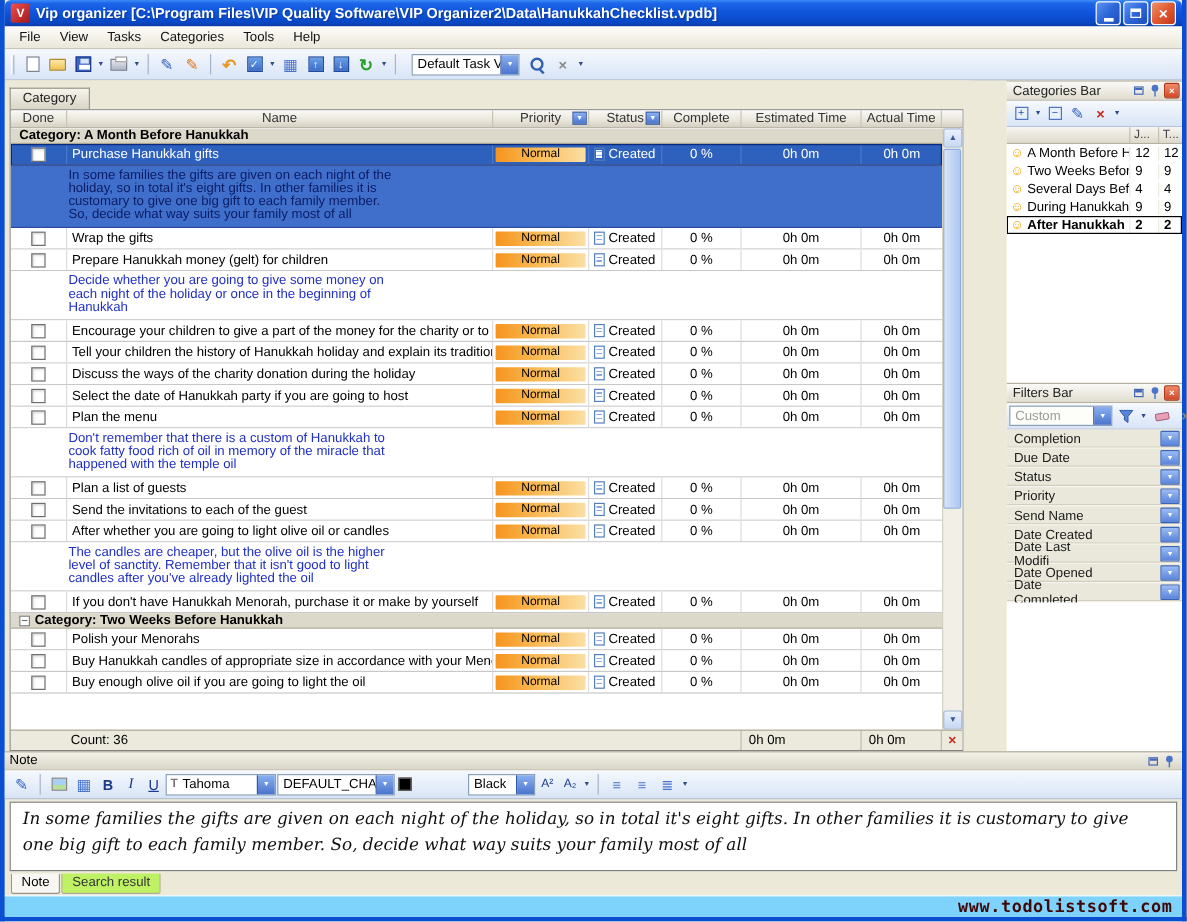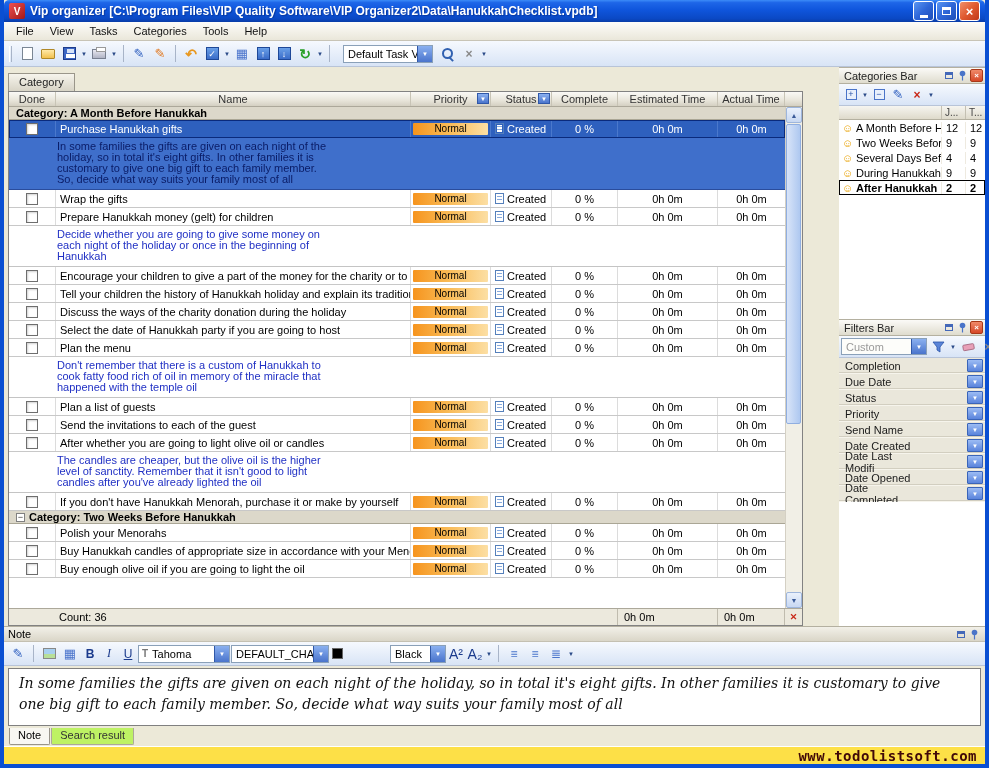--- a/index.html
+++ b/index.html
@@ -61,21 +61,21 @@
   .combo { height:18px; background:#fff; border:1px solid #8AA0B8; display:flex; align-items:center; flex:none; }
   .combo .val { flex:1; padding-left:4px; white-space:nowrap; overflow:hidden; }
   .combo .dd { width:15px; height:100%; background:linear-gradient(#8AB0F0,#4A74CC); border-left:1px solid #3058A8;
     color:#fff; font-size:6px; display:flex; align-items:center; justify-content:center; flex:none; }
   .task-combo { width:90px; margin:0 4px 0 8px; }
   .font-combo { width:92px; } .style-combo { width:98px; } .color-combo { width:56px;margin-left:44px; }
   .ficon { color:#777; font-weight:bold; padding-left:3px; font-size:10px; }
   .swatch { width:11px; height:11px; background:#000; border:1px solid #666; margin:0 2px; flex:none; }
   .fmt { width:18px; height:18px; color:#1A3A8C; font-size:12px; }
   .fmt.b { font-weight:bold; } .fmt.i { font-style:italic; font-family:"Liberation Serif",serif; }
-  .fmt.u { text-decoration:underline; } .fmt.sup,.fmt.sub { font-size:14px;text-align:right; }
+  .fmt.u { text-decoration:underline; } .fmt.sup,.fmt.sub { font-size:10px;text-align:right; }
 
   
   .content { flex:1; min-height:0; display:flex; }
   .main-left { width:799px; flex:none; display:flex; flex-direction:column; padding-left:4px; background:#ECE9D8; }
   .cat-tab-row { height:24px; flex:none; display:flex; align-items:flex-end; }
   .cat-tab { padding:2px 10px 3px; background:linear-gradient(#F6F4EC,#D8D4C6); border:1px solid #9A968A; border-bottom:none; color:#222; }
 
   .grid-wrap { flex:1; min-height:0; width:795px; border:1px solid #828282; display:flex; flex-direction:column; background:#fff; }
   .grid-header { height:15px; flex:none; display:flex; background:linear-gradient(180deg,#FAF9F6,#E8E5DA 60%,#D4D0C2);
     border-bottom:1px solid #ACA89A; }
@@ -166,21 +166,21 @@
     background:linear-gradient(180deg,#F2F0E8,#DAD6C8); border-top:1px solid #B4B0A0; border-bottom:1px solid #C4C0B2; }
   .np-title { flex:1; }
   .np-toolbar { height:24px; padding:0 4px; }
   .np-text { height:58px; margin:2px 4px 2px 4px; background:#fff; border:1px solid #808080; padding:4px 10px;
     font-family:"DejaVu Serif", serif; font-style:italic; font-size:14px; line-height:1.5; color:#101010; overflow:hidden; }
   .bottom-tabs { height:18px; flex:none; display:flex; align-items:flex-start; padding-left:5px; gap:1px; background:#ECE9D8; }
   .btab { padding:1px 8px 3px; border:1px solid #ACA89A; border-top:none; background:#bef264; color:#333;
     border-radius:0 0 2px 2px; }
   .btab.active { background:#F8F7F2; border-color:#98948A; color:#000; }
   .statusbar { height:18px; flex:none; display:flex; align-items:center; justify-content:flex-end; padding-right:8px;
-    background:#fde047; border-top:1px solid #fff; }
+    background:#7dd3fc; border-top:1px solid #fff; }
   .site { font-family:"DejaVu Sans Mono", monospace; font-weight:bold; font-size:14px; color:#400808; letter-spacing:.5px; }
 </style>
 </head>
 <body>
 
 <div class="window">
 
   <div class="titlebar">
     <span class="app-ico">V</span>
     <span class="title-text">Vip organizer [C:\Program Files\VIP Quality Software\VIP Organizer2\Data\HanukkahChecklist.vpdb]</span>

